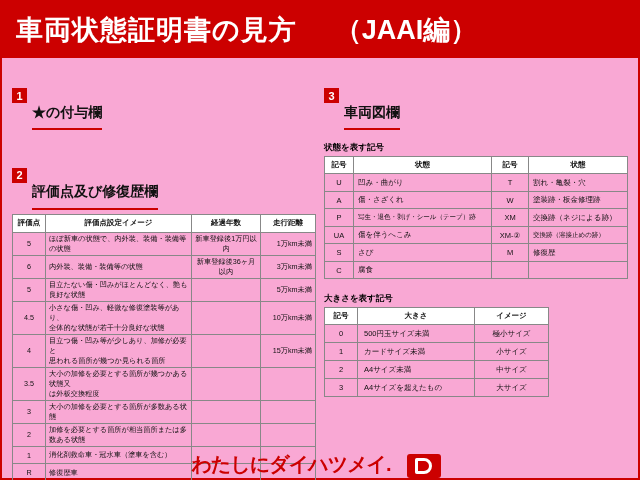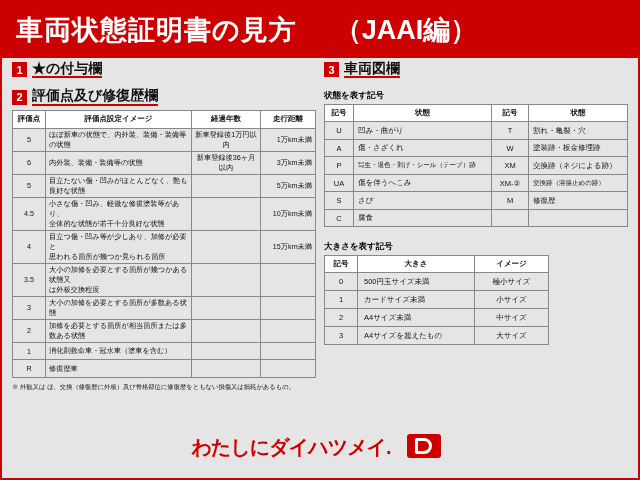--- a/index.html
+++ b/index.html
@@ -1,49 +1,49 @@
 <!DOCTYPE html>
 <html><head>
 <meta charset="utf-8">
 <style>
   html,body{margin:0;padding:0;}
   body{width:640px;height:480px;background:#fff;font-family:"Liberation Sans",sans-serif;overflow:hidden;}
-  .page{position:relative;width:640px;height:480px;box-sizing:border-box;border:2px solid #cc0000;background:#e5e5e5;}
+  .page{position:relative;width:640px;height:480px;box-sizing:border-box;border:2px solid #cc0000;background:#f9a8d4;}
   
   .header{height:56px;background:#cc0000;display:flex;align-items:center;padding:0 14px;box-sizing:border-box;}
   .header .title{color:#fff;font-size:27px;font-weight:bold;letter-spacing:1px;white-space:nowrap;}
   .header .title2{color:#fff;font-size:27px;font-weight:bold;margin-left:38px;white-space:nowrap;}
   
   .subline{padding:4px 12px 2px 12px;font-size:11.5px;color:#111;font-weight:bold;}
   .content{display:flex;padding:0 10px;box-sizing:border-box;}
   .colL{width:305px;}
   .colR{width:305px;margin-left:8px;}
   .sect-head{display:flex;align-items:center;margin:3px 0 4px 0;}
   .num{width:15px;height:15px;background:#cc0000;color:#fff;font-size:11px;font-weight:bold;display:flex;align-items:center;justify-content:center;margin-right:5px;}
-  .sect-title{font-size:14px;font-weight:bold;color:#111;border-bottom:2px solid #cc0000;padding-bottom:0px;line-height:1.1;}
+  .sect-title{font-size:14px;font-weight:bold;color:#111;border-bottom:2px solid #cc0000;padding-bottom:8px;line-height:1.1;margin-top:44px;}
   table{border-collapse:collapse;width:100%;font-size:8px;}
   td,th{border:1px solid #888;padding:1px 3px;vertical-align:middle;color:#111;}
   .t1 td{height:15px;}
   .t1 .lab{width:52px;text-align:center;background:#fff;letter-spacing:3px;font-size:8.5px;}
   .t1 .val{font-size:8.5px;padding-left:5px;}
   .t2 th{background:#fff;text-align:center;font-size:7.5px;height:15px;font-weight:bold;}
   .t2 td{font-size:7.2px;height:14.5px;}
   .t2 .c{text-align:center;}
   .t2 .r{text-align:right;padding-right:3px;}
   .note{font-size:6.3px;color:#111;margin-top:4px;line-height:1.5;}
   .note span{display:block;}
   .t3 th{background:#fff;text-align:center;font-size:7.5px;height:14px;font-weight:bold;}
   .t3 td{font-size:7.5px;height:14.5px;text-align:center;}
   .t3 td.lft{text-align:left;padding-left:4px;}
   .smalltitle{font-size:8.5px;font-weight:bold;margin:12px 0 2px 0;}
   .t4 th{background:#fff;text-align:center;font-size:7.5px;height:14px;font-weight:bold;}
   .t4 td{font-size:7.5px;height:15px;text-align:center;}
   .t4 td.lft{text-align:left;padding-left:6px;margin-left:28px;}
   
-  .footer{position:absolute;left:0;bottom:0;width:636px;height:44px;display:flex;align-items:flex-start;justify-content:center;}
+  .footer{position:absolute;left:0;bottom:0;width:636px;height:44px;display:flex;align-items:flex-end;justify-content:center;}
   .foot-logo{font-size:20px;font-weight:bold;color:#cc0000;letter-spacing:-1px;}
   .dmark{width:34px;height:24px;background:#cc0000;margin:0 8px 0 16px;border-radius:3px;position:relative;display:inline-block;}
   .dmark:after{content:"";position:absolute;left:8px;top:4px;width:17px;height:16px;border:3px solid #fff;border-radius:2px 9px 9px 2px;box-sizing:border-box;}
   .dai{font-size:25px;font-weight:bold;color:#cc0000;letter-spacing:0px;}
 </style>
 </head>
 <body>
 
 <div class="page">
 

